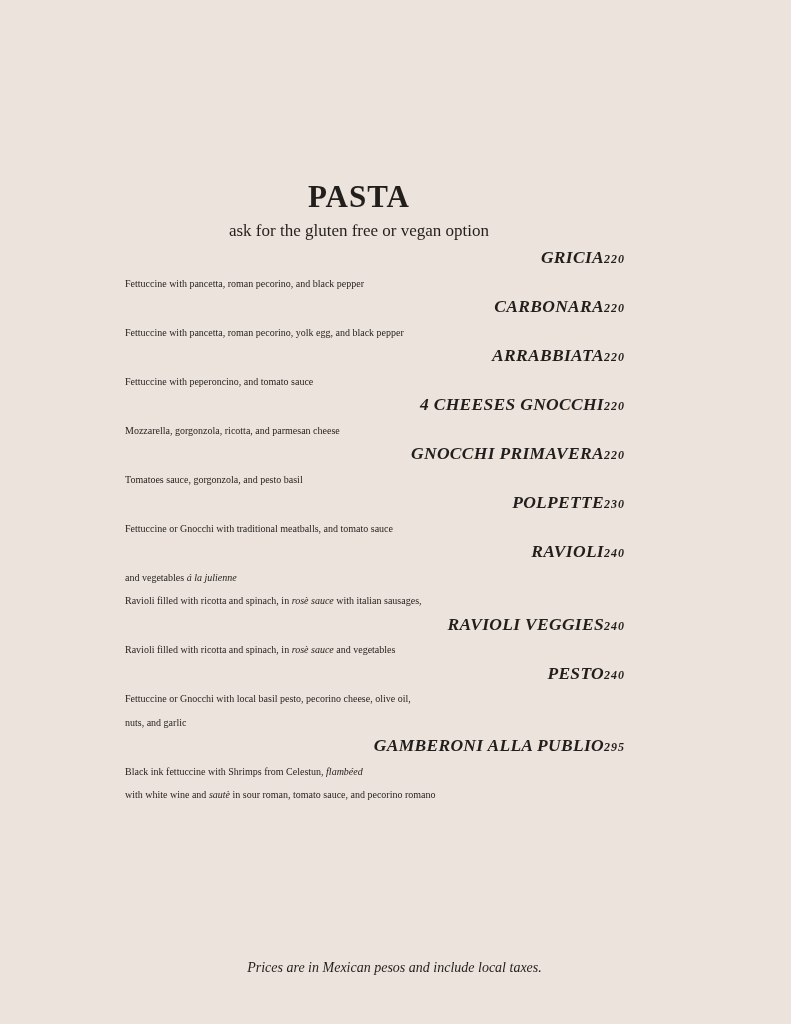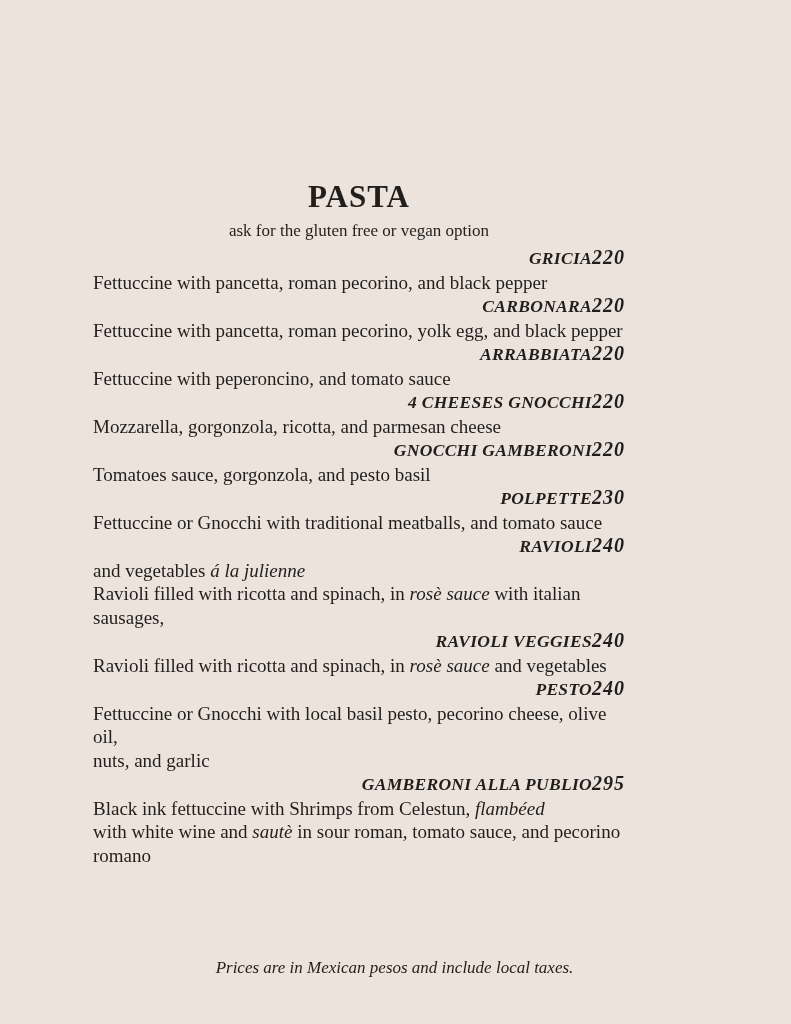--- a/index.html
+++ b/index.html
@@ -50,39 +50,40 @@
     line-height: 23.5px;
     font-style: italic;
   }
   .item-name {
     font-weight: bold;
     font-size: 17.5px;
     letter-spacing: 0.3px;
   }
   .item-price {
     font-weight: bold;
-    font-size: 20px;
+    font-size: 12px;
     letter-spacing: 1px;
   }
   .desc-line {
-    font-size: 19px;
+    font-size: 10px;
     line-height: 23.5px;
+    margin-left: 32px;
   }
   .desc-line .it {
     font-style: italic;
   }
   .footer {
     position: absolute;
     left: 0;
     top: 959px;
     width: 789px;
     margin: 0;
     text-align: center;
     font-style: italic;
-    font-size: 17px;
+    font-size: 14px;
     line-height: 18px;
   }
 </style>
 </head>
 <body style="background: rgb(236, 227, 220); color: rgb(34, 30, 28);">
 
 <div class="page">
   <div class="menu">
     <h1 class="title">PASTA</h1>
     <p class="subtitle">ask for the gluten free or vegan option</p>
@@ -110,21 +111,21 @@
         </div>
         <div class="menu-item">
           <div class="item-row">
             <span class="item-name">4 CHEESES GNOCCHI</span>
             <span class="item-price">220</span>
           </div>
           <div class="desc-line"><span>Mozzarella, gorgonzola, ricotta, and parmesan cheese</span></div>
         </div>
         <div class="menu-item">
           <div class="item-row">
-            <span class="item-name">GNOCCHI GAMBERONI</span>
+            <span class="item-name">GNOCCHI PRIMAVERA</span>
             <span class="item-price">220</span>
           </div>
           <div class="desc-line"><span>Tomatoes sauce, gorgonzola, and pesto basil</span></div>
         </div>
         <div class="menu-item">
           <div class="item-row">
             <span class="item-name">POLPETTE</span>
             <span class="item-price">230</span>
           </div>
           <div class="desc-line"><span>Fettuccine or Gnocchi with traditional meatballs, and tomato sauce</span></div>

